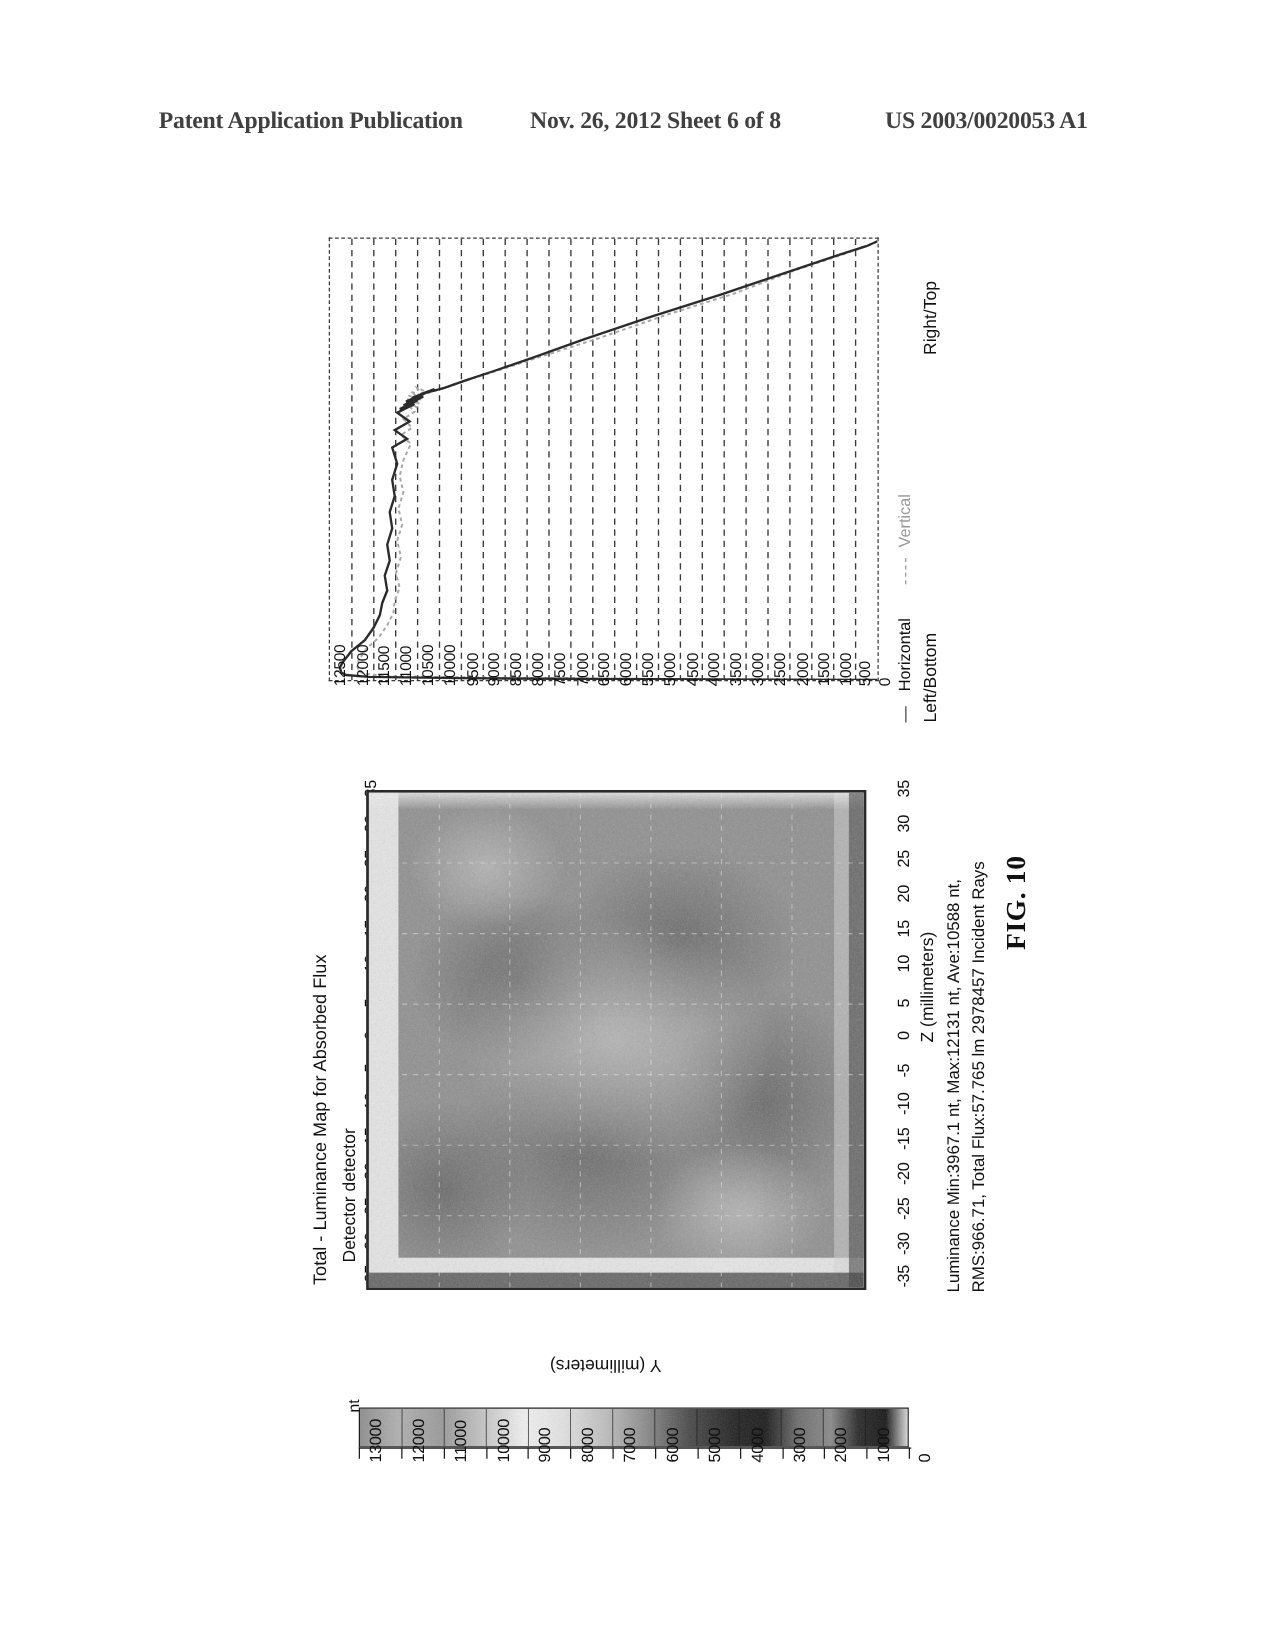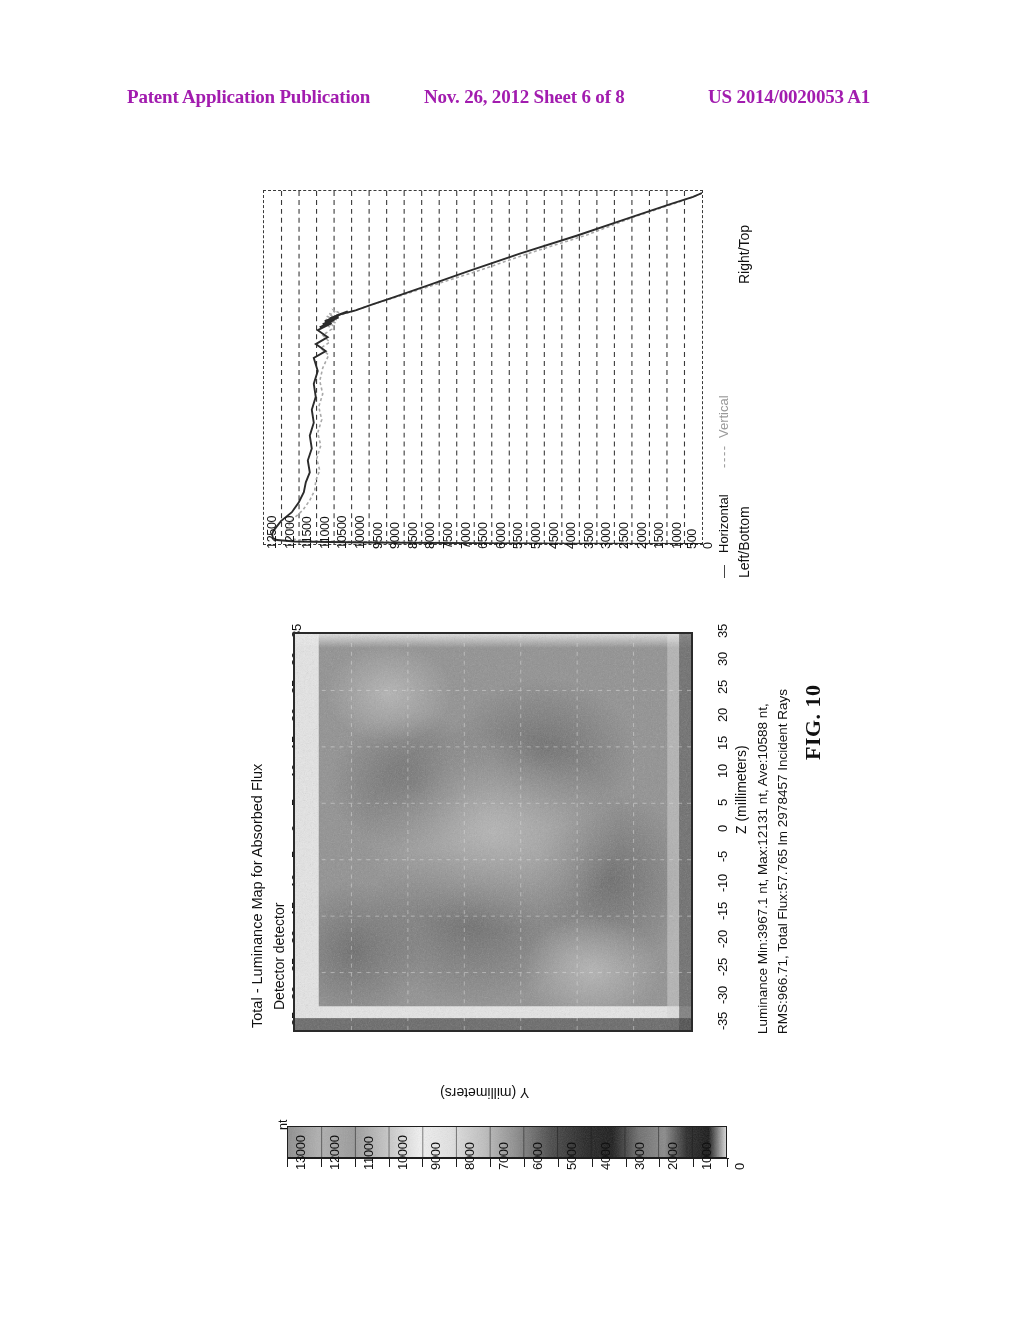--- a/index.html
+++ b/index.html
@@ -20,21 +20,21 @@
 
   
   .hdr {
     position: absolute;
     top: 86px;
     left: 0; right: 0;
     height: 26px;
     font-family: "Liberation Serif", serif;
     font-weight: bold;
     font-size: 19px;
-    color: #a21caf;
+    color: #404040;
     letter-spacing: -0.2px;
   }
   .hdr span { position: absolute; white-space: nowrap; }
   .hdr-title { left: 127px; }
   .hdr-date  { left: 424px; }
   .hdr-pub   { left: 708px; }
 
   
   .xsec-wrap {
     position: absolute;
@@ -249,21 +249,21 @@
   }
 </style>
 </head>
 <body>
 
 <div id="page">
 
   <div class="hdr">
     <span class="hdr-title">Patent Application Publication</span>
     <span class="hdr-date">Nov. 26, 2012  Sheet 6 of 8</span>
-    <span class="hdr-pub">US 2014/0020053 A1</span>
+    <span class="hdr-pub">US 2003/0020053 A1</span>
   </div>
 
   <div class="xsec-wrap">
 
     <div class="xsec-plot">
       <svg viewBox="0 0 440 355" preserveAspectRatio="none">
 
         <g stroke="#3a3a3a" stroke-width="1.1" stroke-dasharray="5,4" fill="none">
           <line x1="17.6" y1="0" x2="17.6" y2="355"></line>
           <line x1="35.2" y1="0" x2="35.2" y2="355"></line>

